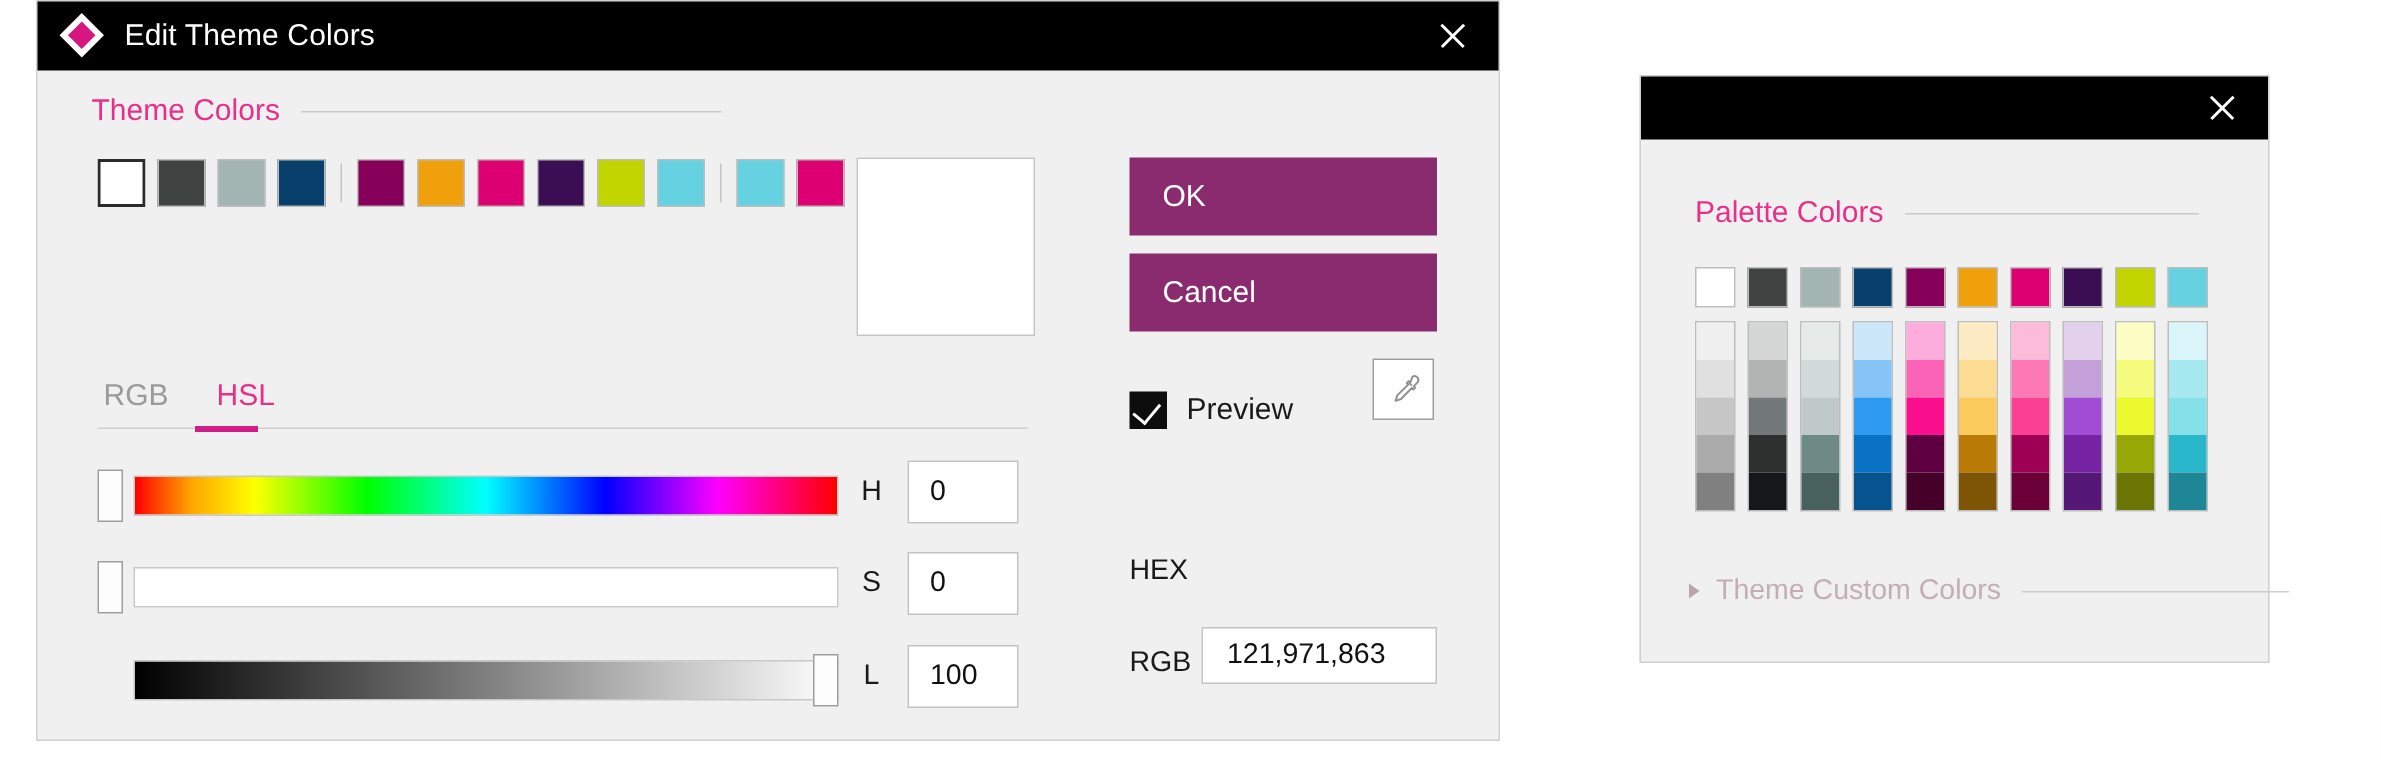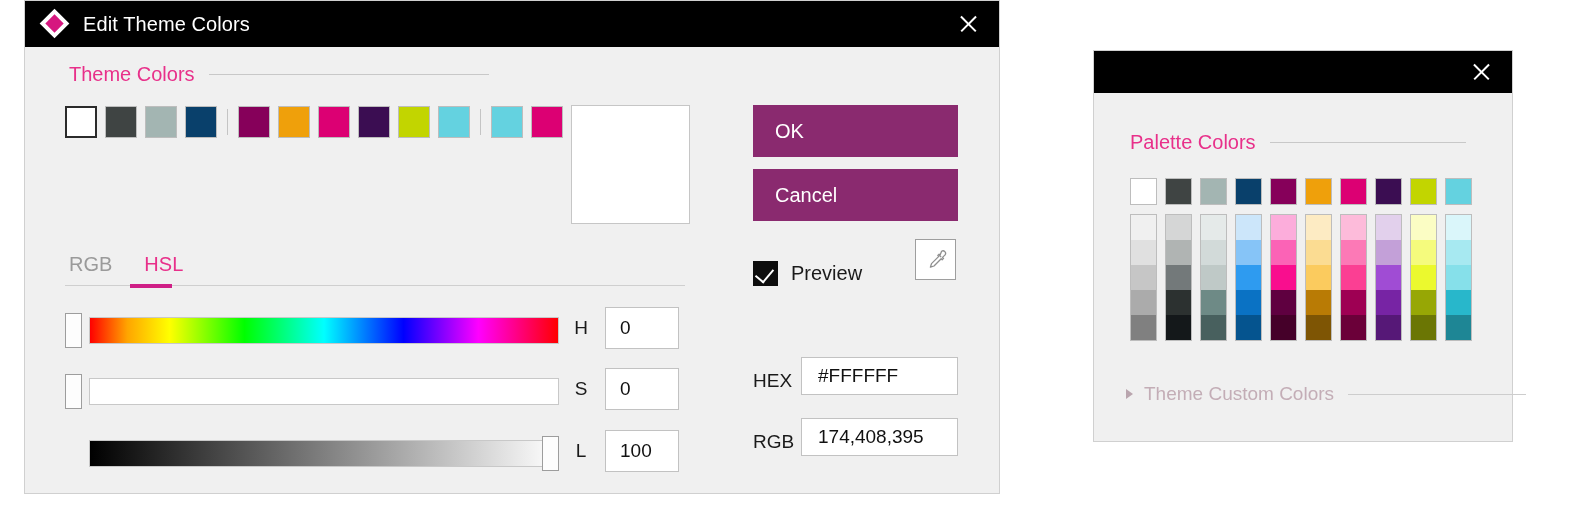--- a/index.html
+++ b/index.html
@@ -339,21 +339,21 @@
         <div class="diamond-outer"></div>
         <div class="diamond-inner"></div>
       </div>
       <div class="titlebar-title">Edit Theme Colors</div>
       <div class="titlebar-spacer"></div>
       <div class="close-btn"></div>
     </div>
 
     <div class="dialog-body">
 
-      <div class="section-head" style="left:44px; top:16px; width:455px;">
+      <div class="section-head" style="left:36px; top:16px; width:455px;">
         <span class="sh-label">Theme Colors</span>
         <span class="sh-rule" style="width:280px;"></span>
       </div>
 
       <div id="theme-swatches">
           <div class="swatch selected" style="background: rgb(255, 255, 255);"></div>
           <div class="swatch" style="background: rgb(63, 68, 67);"></div>
           <div class="swatch" style="background: rgb(163, 181, 178);"></div>
           <div class="swatch" style="background: rgb(9, 64, 107);"></div>
           <div class="swatch-sep"></div>
@@ -414,24 +414,23 @@
       </div>
 
       <div id="eyedropper-btn">
         <svg width="24" height="24" viewBox="0 0 24 24">
           <path d="M17.6 3.2a2.6 2.6 0 0 1 3.5 3.7l-2.6 2.5 1 1-1.3 1.3-1-1L10 18l-3.6 1.2L7.5 15.6 14.8 8.4l-1-1 1.3-1.3 1 1 1.5-3.9z" fill="none" stroke="#8f8f8f" stroke-width="1.3" stroke-linejoin="round"></path>
           <path d="M15.2 7.1l2 2" stroke="#8f8f8f" stroke-width="1.3"></path>
         </svg>
       </div>
 
       <div class="field-label" id="hex-label">HEX</div>
-      <div class="text-field" id="hex-field">#FFFFFF</div>
 
       <div class="field-label" id="rgb-label">RGB</div>
-      <div class="text-field" id="rgb-field">174,408,395</div>
+      <div class="text-field" id="rgb-field">121,971,863</div>
 
     </div>
   </div>
 
   <div class="dialog" id="preview-dialog">
 
     <div class="titlebar">
       <div class="titlebar-spacer"></div>
       <div class="close-btn"></div>
     </div>

